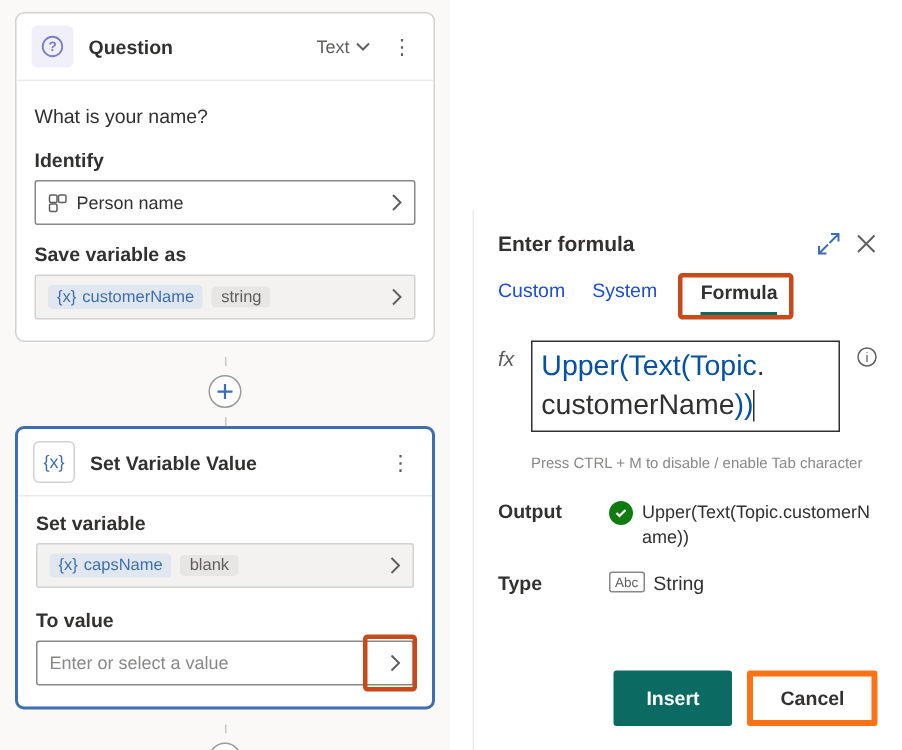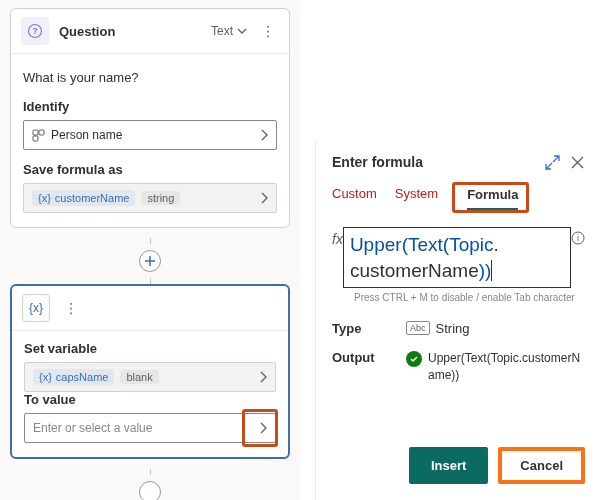--- a/index.html
+++ b/index.html
@@ -35,25 +35,25 @@
   .to-value-highlight .highlight-overlay { position:absolute; right:-2px; top:-4px; width:36px; height:38px; border:3px solid #c8491a; border-radius:3px; pointer-events:none; }
   
   
   .panel { position:absolute; right:0; top:140px; bottom:0; width:286px; background:#fff; padding: 14px 16px 16px 16px; border-left:1px solid #edebe9; }
   .panel-header { display:flex; align-items:center; justify-content:space-between; margin-bottom:16px; }
   .panel-title { font-size:14px; font-weight:600; color:#323130; }
   .panel-actions { display:flex; gap:10px; color:#605e5c; }
   .panel-actions span { font-size:15px; }
   
   .tabs { display:flex; gap:18px; margin-bottom:14px; }
-  .tab { font-size:13px; color:#b91c1c; padding-bottom:6px; }
+  .tab { font-size:13px; color:#1d4ed8; padding-bottom:6px; }
   .tab.active { color:#323130; font-weight:600; border-bottom: 2px solid #0b6a62; }
   .tab-highlight { border:3px solid #c8491a; border-radius:3px; padding:2px 8px 0 12px; margin:-4px -4px 0 -4px; }
   
-  .formula-row { display:flex; align-items:flex-start; gap:0; margin-bottom:4px; }
+  .formula-row { display:flex; align-items:flex-start; gap:11px; margin-bottom:16px; }
   .fx-label { font-style:italic; font-size:14px; color:#605e5c; padding-top:4px; }
   .formula-box { flex:1; border:1px solid #323130; background:#fff; padding:4px 6px; font-family: Consolas, monospace; font-size:19px; line-height:1.35; }
   .formula-box .fn { color:#0451a5; }
   .formula-box .paren { color:#0451a5; }
   .formula-box .member { color:#323130; }
   .formula-box .cursor { border-right:1px solid #323130; }
   .info-icon { color:#605e5c; font-size:13px; padding-top:4px; }
   .hint { font-size:10px; color:#8a8886; margin-left:22px; margin-bottom:18px; }
   
   .meta-row { display:flex; gap:18px; font-size:13px; margin-bottom:14px; align-items:flex-start; }
@@ -104,21 +104,21 @@
               <rect x="1" y="7" width="5" height="5" rx="1" fill="none" stroke="#605e5c"></rect>
             </svg>
         </span>
         <span>Person name</span>
         <span class="chev">
           <svg width="8" height="12" viewBox="0 0 8 12">
               <path d="M2 1l5 5-5 5" stroke="#605e5c" stroke-width="1.3" fill="none"></path>
             </svg>
         </span>
       </div>
-      <div class="section-label" style="margin-top:12px">Save formula as</div>
+      <div class="section-label" style="margin-top:12px">Save variable as</div>
       <div class="field var">
         <span class="var-token">
           <span>{x}</span>
           <span>customerName</span>
         </span>
         <span class="chip-tag">string</span>
         <span class="chev">
           <svg width="8" height="12" viewBox="0 0 8 12">
               <path d="M2 1l5 5-5 5" stroke="#605e5c" stroke-width="1.3" fill="none"></path>
             </svg>
@@ -133,37 +133,38 @@
       <svg width="12" height="12" viewBox="0 0 12 12">
           <path d="M6 1v10M1 6h10" stroke="#3b6eb3" stroke-width="1.5"></path>
         </svg>
     </div>
   </div>
   <div class="connector"></div>
 
   <div class="node selected">
     <div class="node-header">
       <div class="icon-box v">{x}</div>
+      <div class="node-title">Set Variable Value</div>
       <div class="more-icon">⋮</div>
     </div>
     <div class="node-body">
       <div class="section-label">Set variable</div>
       <div class="field var">
         <span class="var-token">
           <span>{x}</span>
           <span>capsName</span>
         </span>
         <span class="chip-tag">blank</span>
         <span class="chev">
           <svg width="8" height="12" viewBox="0 0 8 12">
               <path d="M2 1l5 5-5 5" stroke="#605e5c" stroke-width="1.3" fill="none"></path>
             </svg>
         </span>
       </div>
-      <div class="section-label" style="">To value</div>
+      <div class="section-label" style="margin-top:14px">To value</div>
       <div class="to-value-highlight">
         <div class="field">
           <span style="color:#8a8886">Enter or select a value</span>
           <span class="chev">
             <svg width="8" height="12" viewBox="0 0 8 12">
                 <path d="M2 1l5 5-5 5" stroke="#605e5c" stroke-width="1.3" fill="none"></path>
               </svg>
           </span>
         </div>
         <div class="highlight-overlay"></div>
@@ -213,36 +214,36 @@
     <div class="info-icon">
       <svg width="14" height="14" viewBox="0 0 14 14">
           <circle cx="7" cy="7" r="6" fill="none" stroke="#605e5c"></circle>
           <text x="7" y="10" text-anchor="middle" font-size="9" fill="#605e5c">i</text>
         </svg>
     </div>
   </div>
   <div class="hint">Press CTRL + M to disable / enable Tab character</div>
 
   <div class="meta-row">
-    <div class="label">Type</div>
-    <div class="value">
-      <span class="mini-badge">Abc</span>
-      <span>String</span>
-    </div>
-  </div>
-
-  <div class="meta-row">
     <div class="label">Output</div>
     <div class="value">
       <span class="check">
         <svg width="10" height="10" viewBox="0 0 10 10">
             <path d="M2 5l2 2 4-4" stroke="#fff" stroke-width="1.5" fill="none"></path>
           </svg>
       </span>
       <span class="output-text">Upper(Text(Topic.customerName))</span>
     </div>
   </div>
 
+  <div class="meta-row">
+    <div class="label">Type</div>
+    <div class="value">
+      <span class="mini-badge">Abc</span>
+      <span>String</span>
+    </div>
+  </div>
+
   <div class="panel-footer">
     <button class="btn primary">Insert</button>
     <button class="btn">Cancel</button>
   </div>
 </div>
 
 </body></html>

